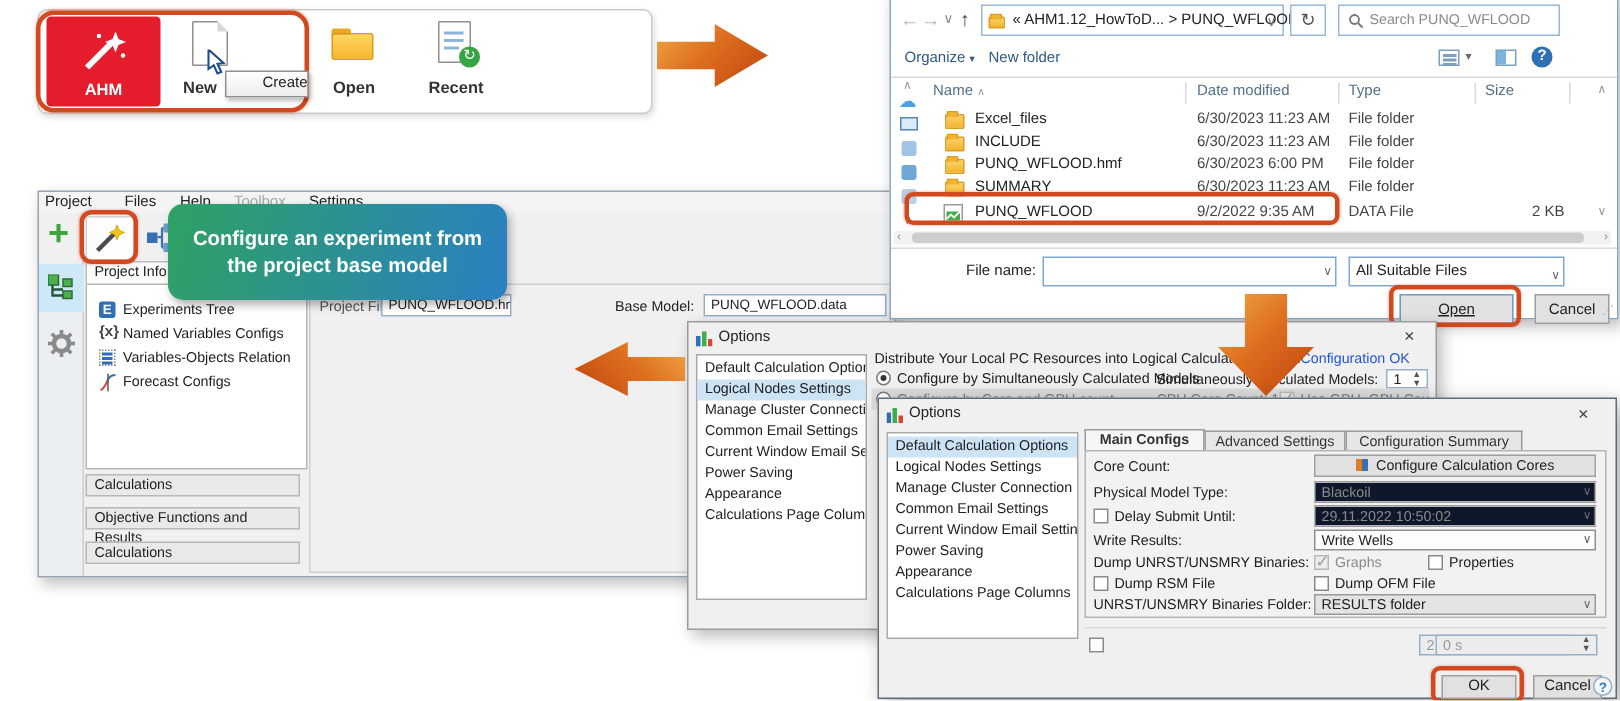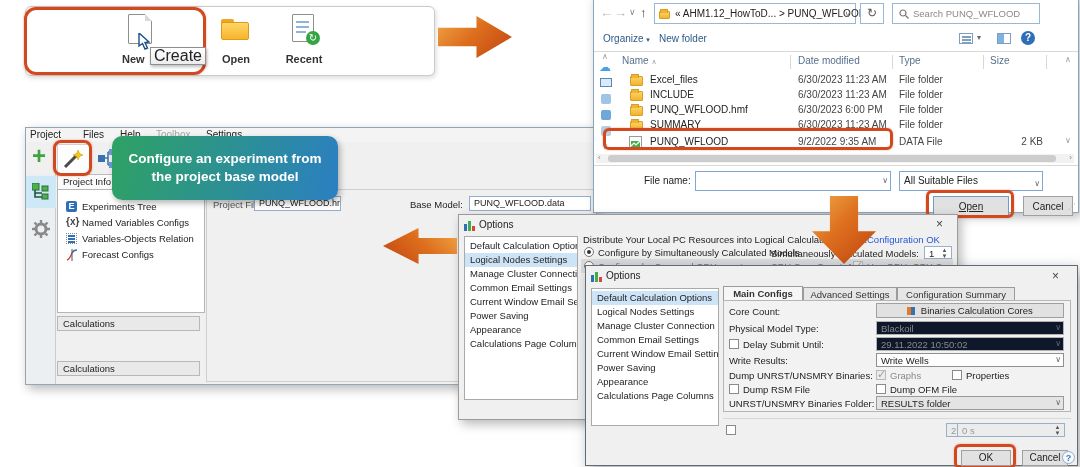--- a/index.html
+++ b/index.html
@@ -31,30 +31,39 @@
   .tab{position:absolute;border:1px solid #9b9b9b;border-bottom:none;background:#e6e6e6;font-size:9.5px;text-align:center;color:#333}
   .tab.on{background:#f6f6f6;font-weight:bold}
   .page-ic{position:absolute;background:#fff;border:1px solid #8e8e8e;border-radius:1px}
 </style>
 </head>
 <body>
 
 <div id="root">
 
   <div class="a" style="left:25px;top:6px;width:410px;height:70px;background:#fff;border:1px solid #cbcbcb;border-radius:6px;box-shadow:1px 2px 5px rgba(0,0,0,.15);z-index:5"></div>
+  <div class="a" style="left:31px;top:11px;width:76px;height:60px;background:#e51c2c;border-radius:3px;z-index:6">
+    <svg width="30" height="30" style="position:absolute;left:23px;top:8px" viewBox="0 0 30 30">
+      <line x1="4" y1="26" x2="20" y2="10" stroke="#fff" stroke-width="4"></line>
+      <polygon points="23,2 25,7 30,9 25,11 23,16 21,11 16,9 21,7" fill="#fff"></polygon>
+      <circle cx="12" cy="5" r="1.5" fill="#fff"></circle>
+        <circle cx="28" cy="18" r="1.5" fill="#fff"></circle>
+    </svg>
+    <span class="a" style="left:0;right:0;bottom:5px;text-align:center;color:#fff;font-weight:bold;font-size:11px">AHM</span>
+  </div>
   <div class="a" style="left:112px;top:11px;width:60px;height:60px;z-index:6">
     <span class="page-ic" style="left:16px;top:3px;width:24px;height:30px">
       <span class="a" style="right:-1px;top:-1px;width:0;height:0;border-left:7px solid #d8d8d8;border-top:7px solid #fff"></span>
     </span>
     <span class="a" style="left:10px;top:42px;width:28px;overflow:hidden;font-weight:bold;font-size:11px;color:#333;white-space:nowrap">New</span>
     <svg width="14" height="18" style="position:absolute;left:26px;top:22px;z-index:8" viewBox="0 0 14 18">
       <polygon points="1,0 1,13 4.5,10.5 7,16 9.5,15 7,9.5 11,9" fill="#fff" stroke="#1d4e89" stroke-width="1.4"></polygon>
     </svg>
   </div>
-  <div class="a" style="left:150px;top:47px;width:56px;height:18px;background:linear-gradient(#ffffff,#ececec);border:1px solid #8f8f8f;box-shadow:1px 2px 3px rgba(0,0,0,.25);z-index:9;text-align:center;line-height:16px;font-size:16px;color:#222">
+  <div class="a" style="left:150px;top:47px;width:56px;height:18px;background:linear-gradient(#ffffff,#ececec);border:1px solid #8f8f8f;box-shadow:1px 2px 3px rgba(0,0,0,.25);z-index:9;text-align:right;line-height:16px;font-size:10px;color:#222">
     <span>Create</span>
   </div>
   <div class="a" style="left:206px;top:11px;width:60px;height:60px;z-index:6">
     <span class="a" style="left:15px;top:8px;width:28px;height:22px">
       <span class="a" style="left:0;top:0;width:13px;height:6px;background:#eda81f;border-radius:2px 2px 0 0"></span>
       <span class="a" style="left:0;top:3px;width:28px;height:18px;background:linear-gradient(#ffd666,#f7b52c);border:1px solid #d99b18;border-radius:2px"></span>
     </span>
     <span class="a" style="left:0;right:0;top:42px;text-align:center;font-weight:bold;font-size:11px;color:#333">Open</span>
   </div>
   <div class="a" style="left:272px;top:11px;width:64px;height:60px;z-index:6">
@@ -147,20 +156,23 @@
           <path d="M6 4 C7 2 9 1 11 1" stroke="#3a6fb0" fill="none" stroke-width="1.4"></path>
           <line x1="6" y1="0" x2="6" y2="12" stroke="#555" stroke-width="1"></line>
         </svg>
         <span class="lbl s9" style="left:16px;top:1px">Forecast Configs</span>
       </div>
     </div>
 
     <div class="a" style="left:31px;top:188px;width:143px;height:15px;background:#e9e9e9;border:1px solid #b8b8b8;font-size:9.5px;line-height:13px;padding-left:5px">
       <span>Calculations</span>
     </div>
+    <div class="a" style="left:31px;top:210px;width:143px;height:15px;background:#e9e9e9;border:1px solid #b8b8b8;font-size:9.5px;line-height:13px;padding-left:5px">
+      <span>Objective Functions and Results</span>
+    </div>
     <div class="a" style="left:31px;top:233px;width:143px;height:15px;background:#e9e9e9;border:1px solid #b8b8b8;font-size:9.5px;line-height:13px;padding-left:5px">
       <span>Calculations</span>
     </div>
 
     <div class="a" style="left:180px;top:61px;right:2px;bottom:2px;background:#f0f0f0;border:1px solid #cfcfcf">
       <span class="lbl s9" style="left:6px;top:9px;color:#555">Project File:</span>
       <div class="sel" style="left:47px;top:6px;width:87px;height:15px;padding-right:4px;font-size:9px">
         <span>PUNQ_WFLOOD.hmp</span>
       </div>
       <span class="lbl s9" style="left:203px;top:9px">Base Model:</span>
@@ -373,21 +385,21 @@
       <span>Advanced Settings</span>
     </div>
     <div class="tab" style="left:311px;top:21px;width:118px;height:14px;line-height:13px">
       <span>Configuration Summary</span>
     </div>
     <div class="a" style="left:137px;top:34px;width:348px;height:112px;border:1px solid #b5b5b5;background:#f2f2f2">
 
       <span class="lbl s9" style="left:5px;top:5px">Core Count:</span>
       <button class="btn" style="left:152px;top:2px;width:188px;height:15px;line-height:13px;font-size:9.5px">
         <span style="display:inline-block;width:8px;height:8px;vertical-align:-1px;background:linear-gradient(90deg,#e07b28 50%,#3a6fb0 50%);margin-right:3px"></span>
-        <span>Binaries Calculation Cores</span>
+        <span>Configure Calculation Cores</span>
       </button>
 
       <span class="lbl s9" style="left:5px;top:22px">Physical Model Type:</span>
       <div class="sel dis" style="left:152px;top:20px;width:188px;height:14px">
         <span>Blackoil</span>
         <span class="crt">∨</span>
       </div>
 
       <span class="cb" style="left:5px;top:38px"></span>
       <span class="lbl s9" style="left:19px;top:38px">Delay Submit Until:</span>

